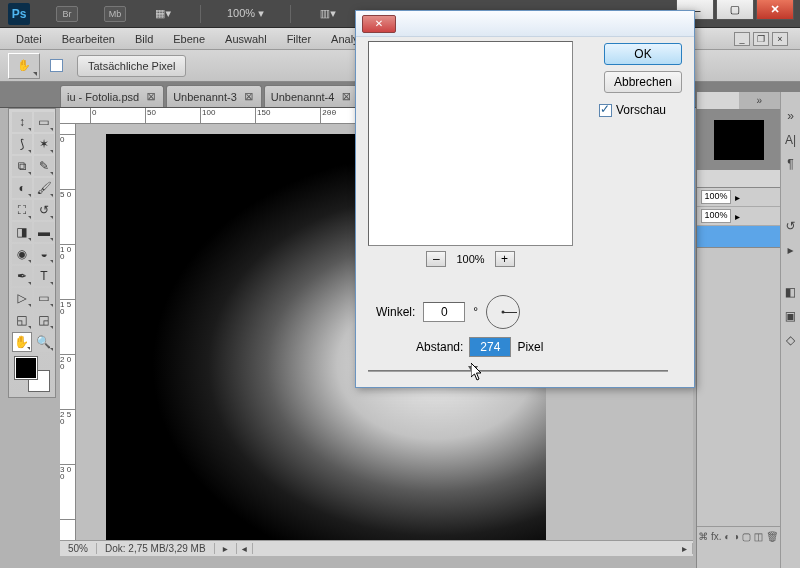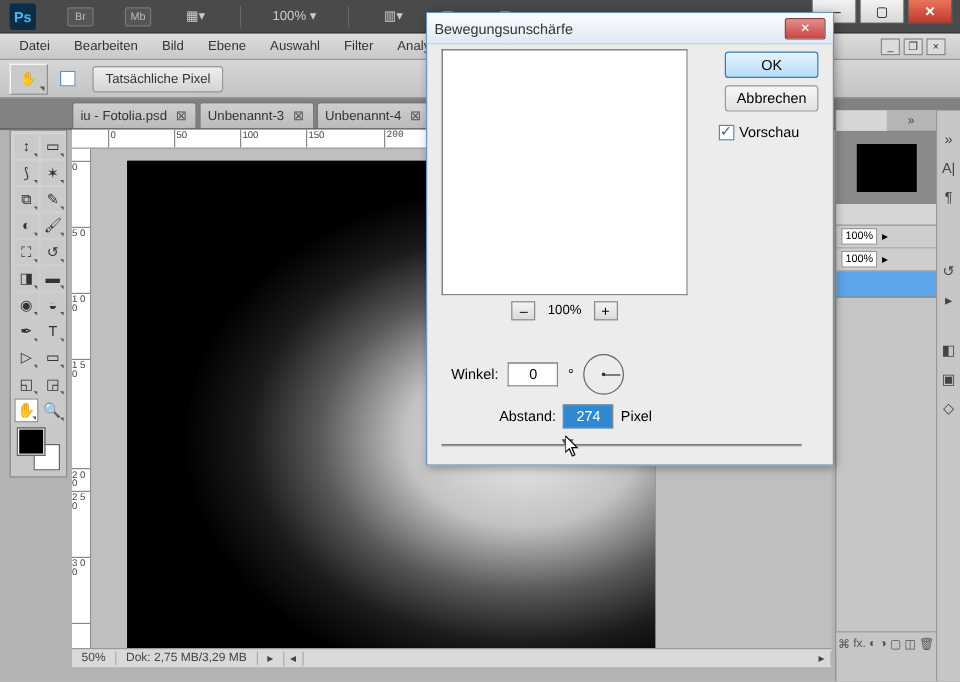--- a/index.html
+++ b/index.html
@@ -179,21 +179,21 @@
 <div class="ruler-v" id="rv">
     <div class="tick" style="top: 10px;">0</div>
     <div class="tick" style="top: 65px;">5
 0</div>
     <div class="tick" style="top: 120px;">1
 0
 0</div>
     <div class="tick" style="top: 175px;">1
 5
 0</div>
-    <div class="tick" style="top: 230px; margin-top: 36px;">2
+    <div class="tick" style="top: 230px;">2
 0
 0</div>
     <div class="tick" style="top: 285px;">2
 5
 0</div>
     <div class="tick" style="top: 340px;">3
 0
 0</div>
     <div class="tick" style="top: 395px; padding-left: 28px;">3
 5
@@ -285,21 +285,20 @@
   <div class="cell">50%</div>
   <div class="cell">Dok: 2,75 MB/3,29 MB</div>
   <div class="cell">▸</div>
   <div class="arrow">◂</div>
   <div style="flex:1"></div>
   <div class="arrow">▸</div>
 </div>
 
 <div class="dialog">
   <div class="dlg-title">
-    <span>Bewegungsunschärfe</span>
     <div class="dlg-close">✕</div>
   </div>
   <div class="dlg-body">
     <div class="preview"></div>
     <div class="zoom-row">
       <div class="zbtn">–</div>
       <span>100%</span>
       <div class="zbtn">+</div>
     </div>
     <div class="dlg-btn ok">OK</div>

